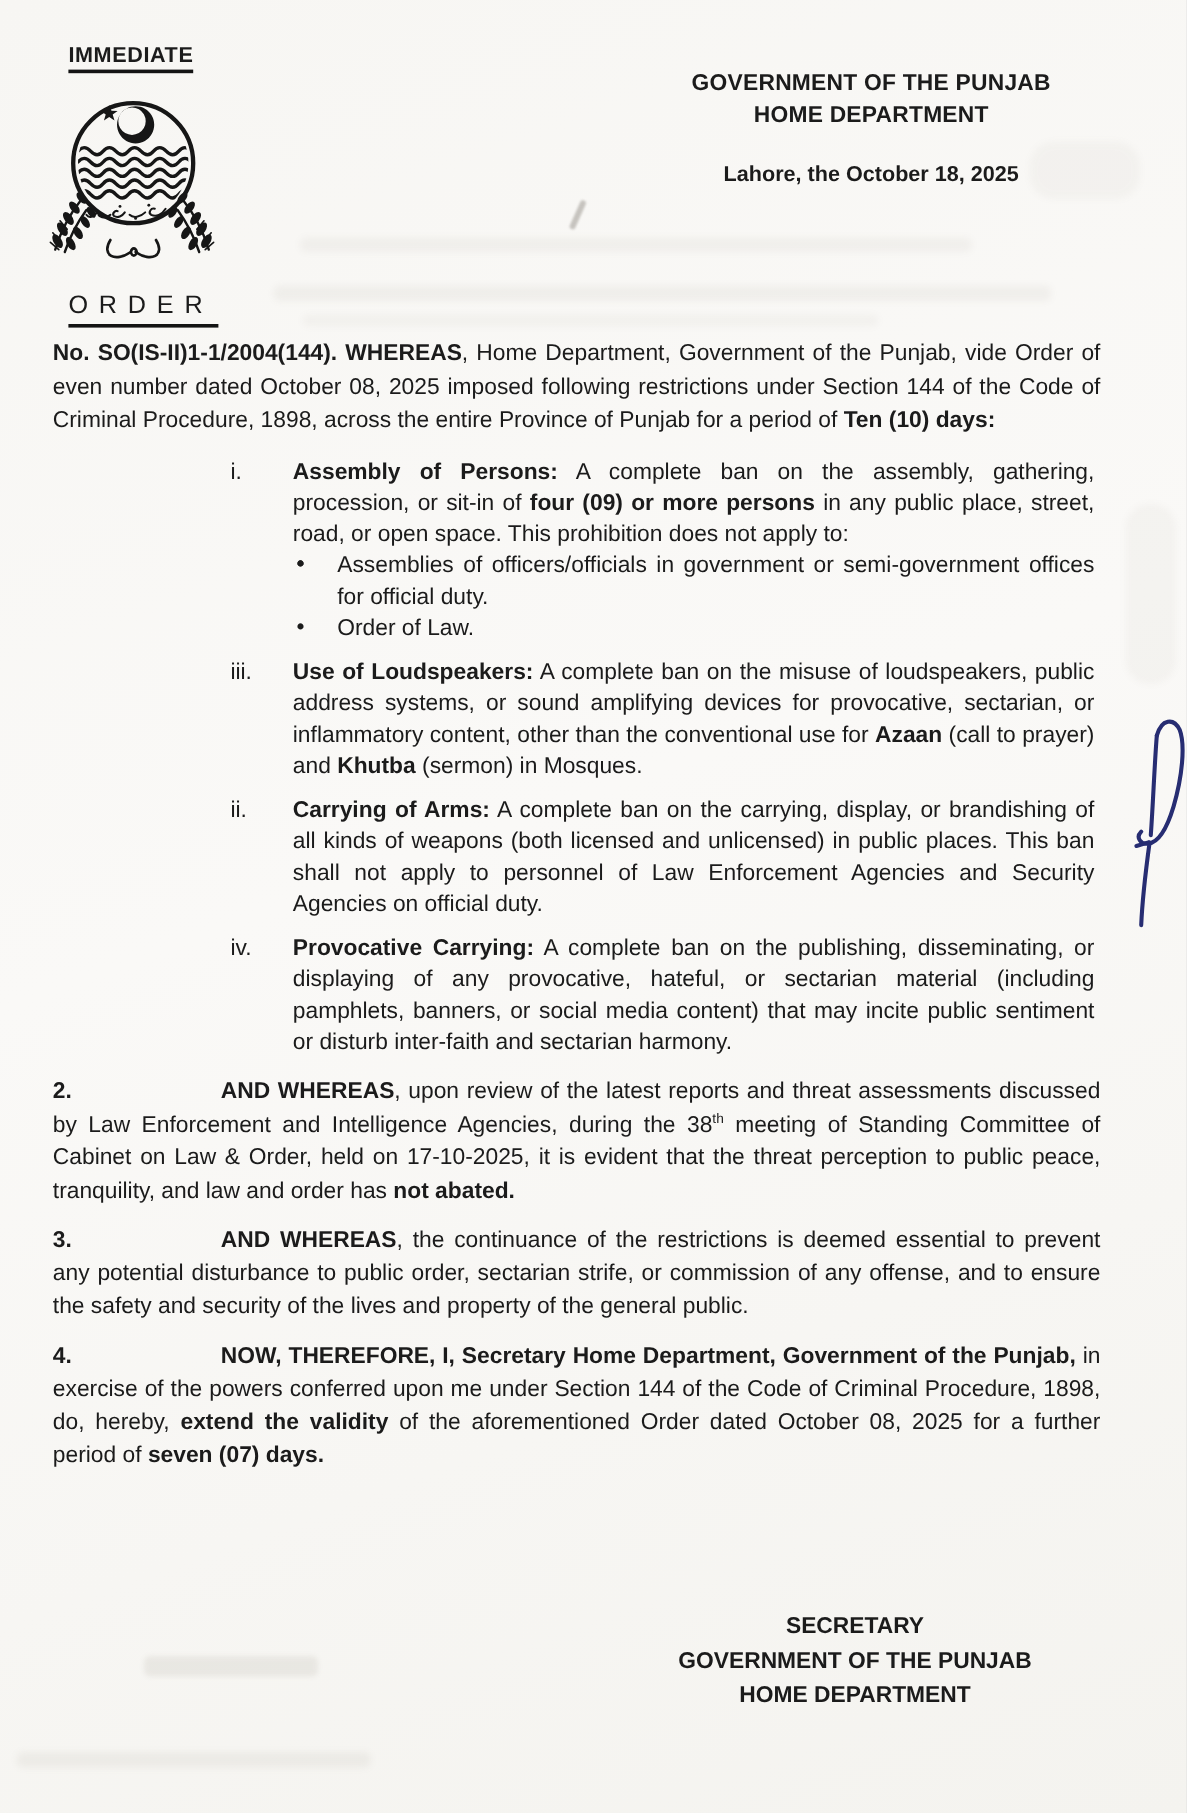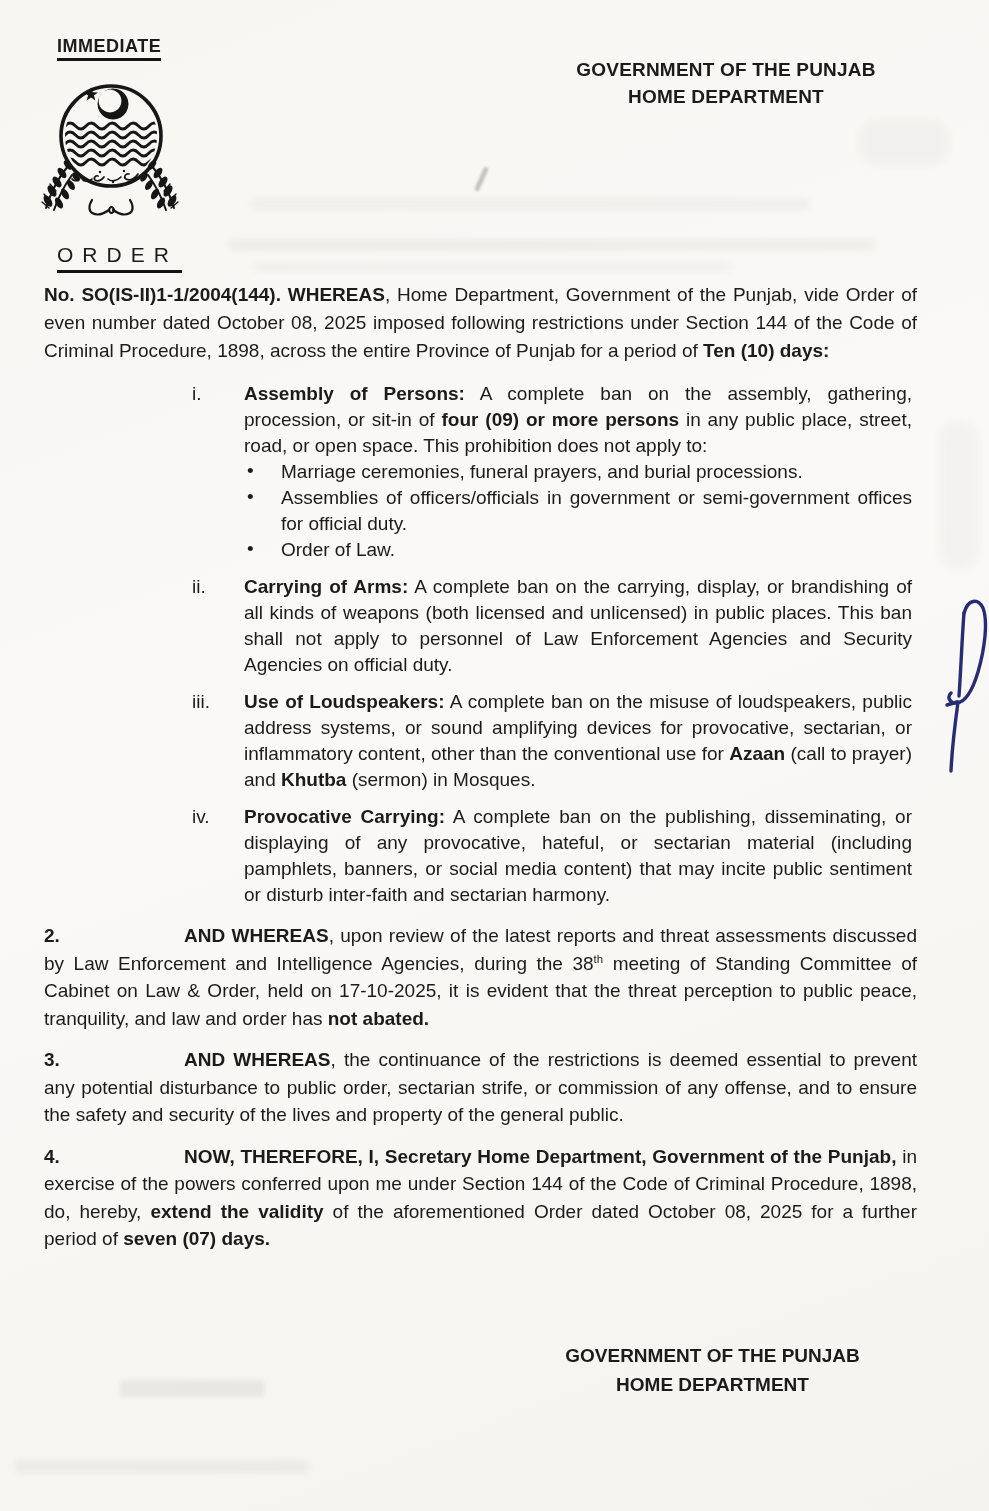--- a/index.html
+++ b/index.html
@@ -145,57 +145,57 @@
             <circle cx="66" cy="98" r="1.2"></circle>
             <circle cx="79" cy="108" r="1.2"></circle>
         </g>
       </g>
     </g>
   </svg>
 
   <div class="letterhead">
     <div class="lh-line">GOVERNMENT OF THE PUNJAB</div>
     <div class="lh-line">HOME DEPARTMENT</div>
+    <div class="dateline">Lahore, the October 18, 2025</div>
   </div>
 
   <div class="order-heading">ORDER</div>
 
   <div class="content">
 
     <p class="intro"><span class="b">No. SO(IS-II)1-1/2004(144). WHEREAS</span><span>, Home Department, Government of the Punjab, vide Order of even number dated October 08, 2025 imposed following restrictions under Section 144 of the Code of Criminal Procedure, 1898, across the entire Province of Punjab for a period of </span><span class="b">Ten (10) days:</span></p>
 
     <div class="items">
 
       <div class="item">
         <span class="numeral">i.</span>
         <span><span class="b">Assembly of Persons:</span><span> A complete ban on the assembly, gathering, procession, or sit-in of </span><span class="b">four (09) or more persons</span><span> in any public place, street, road, or open space. This prohibition does not apply to:</span></span>
         <div>
           <div class="bullet">
             <span class="dot">•</span>
-            <span>Marriage ceremonies, funeral prayers, and burial processions.</span>
           </div>
           <div class="bullet">
             <span class="dot">•</span>
             <span>Assemblies of officers/officials in government or semi-government offices for official duty.</span>
           </div>
           <div class="bullet">
             <span class="dot">•</span>
             <span>Order of Law.</span>
           </div>
         </div>
       </div>
 
       <div class="item">
+        <span class="numeral">iii.</span>
+        <span><span class="b">Use of Loudspeakers:</span><span> A complete ban on the misuse of loudspeakers, public address systems, or sound amplifying devices for provocative, sectarian, or inflammatory content, other than the conventional use for </span><span class="b">Azaan</span><span> (call to prayer) and </span><span class="b">Khutba</span><span> (sermon) in Mosques.</span></span>
+      </div>
+
+      <div class="item">
         <span class="numeral">ii.</span>
         <span><span class="b">Carrying of Arms:</span><span> A complete ban on the carrying, display, or brandishing of all kinds of weapons (both licensed and unlicensed) in public places. This ban shall not apply to personnel of Law Enforcement Agencies and Security Agencies on official duty.</span></span>
-      </div>
-
-      <div class="item">
-        <span class="numeral">iii.</span>
-        <span><span class="b">Use of Loudspeakers:</span><span> A complete ban on the misuse of loudspeakers, public address systems, or sound amplifying devices for provocative, sectarian, or inflammatory content, other than the conventional use for </span><span class="b">Azaan</span><span> (call to prayer) and </span><span class="b">Khutba</span><span> (sermon) in Mosques.</span></span>
       </div>
 
       <div class="item">
         <span class="numeral">iv.</span>
         <span><span class="b">Provocative Carrying:</span><span> A complete ban on the publishing, disseminating, or displaying of any provocative, hateful, or sectarian material (including pamphlets, banners, or social media content) that may incite public sentiment or disturb inter-faith and sectarian harmony.</span></span>
       </div>
     </div>
 
     <div class="numpara">
       <span class="pnum">2.</span>
@@ -217,20 +217,21 @@
   <svg class="sig-ink" viewBox="0 0 70 190">
     <g stroke="#272d72" stroke-width="3.4" fill="none" stroke-linecap="round">
       <path d="M46,21 C50,7 60,6 65,16 C70,29 67,56 60,80 C54,100 47,110 39,111 C33,112 28,106 33,101"></path>
       <path d="M41,104 C43,76 44,46 46,21"></path>
       <path d="M40,110 C37,132 34,156 33,179"></path>
       <path d="M29,113 l10,-3"></path>
     </g>
   </svg>
 
   <div class="signature-block">
+    <div>SECRETARY</div>
     <div>GOVERNMENT OF THE PUNJAB</div>
     <div>HOME DEPARTMENT</div>
   </div>
 
   <div class="ghost g1"></div>
   <div class="ghost g2"></div>
   <div class="ghost g3"></div>
   <div class="ghost g4"></div>
   <div class="ghost g5"></div>
   <div class="ghost g6"></div>

